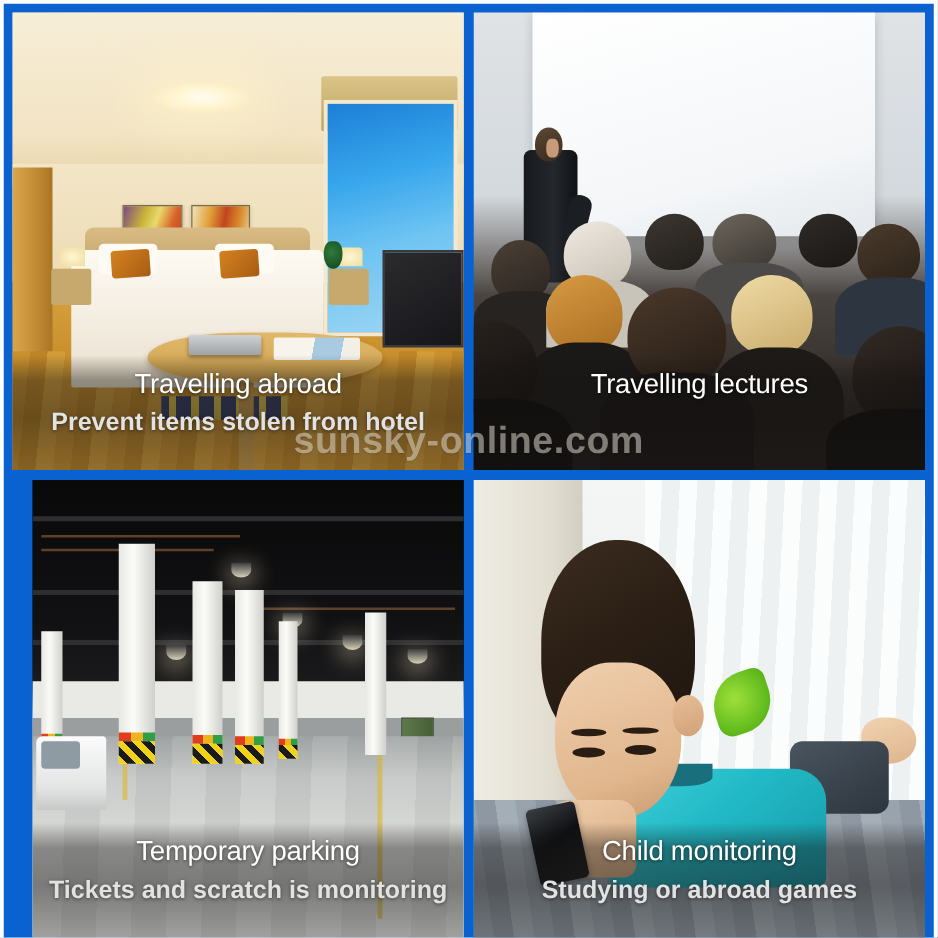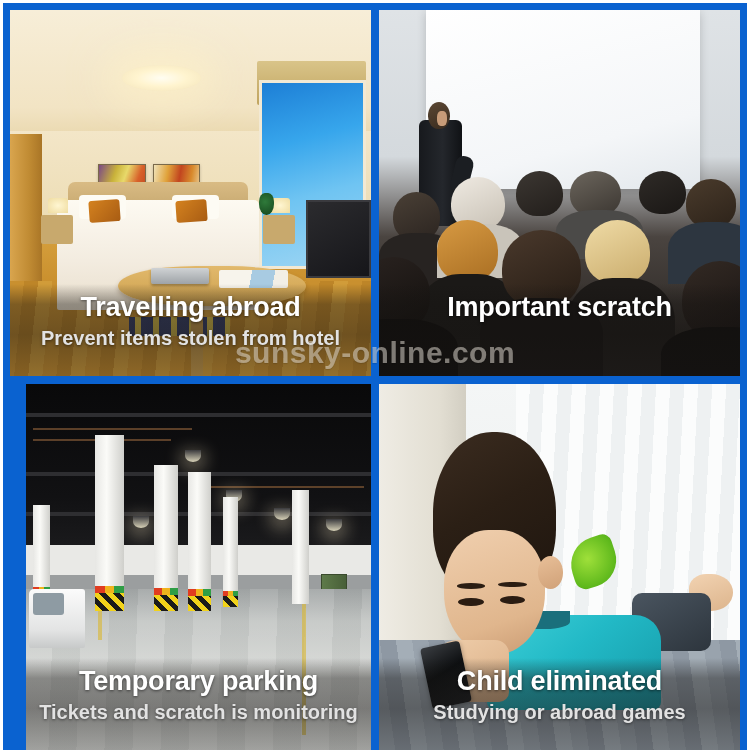--- a/index.html
+++ b/index.html
@@ -13,21 +13,21 @@
         display:grid;grid-template-columns:1fr 1fr;grid-template-rows:1fr 1fr;
         gap:8px;padding:7px 7px 0 7px;}
 
   .cell{position:relative;overflow:hidden;background:#222;}
 
   
   .caption{position:absolute;left:0;right:0;bottom:0;height:92px;
            background:linear-gradient(to bottom,rgba(20,18,16,0) 0%,rgba(22,20,18,.42) 22%,rgba(22,20,18,.50) 55%,rgba(28,26,24,.34) 100%);
            display:flex;flex-direction:column;align-items:center;justify-content:flex-start;
            padding-top:6px;box-sizing:border-box;pointer-events:none;}
-  .cap-title{color:#fff;font-size:27px;font-weight:bold;letter-spacing:-.2px;
+  .cap-title{color:#fff;font-size:22px;font-weight:normal;letter-spacing:-.2px;
              line-height:34px;text-shadow:0 1px 3px rgba(0,0,0,.55);white-space:nowrap;}
   .cap-sub{color:#e2e2e2;font-size:20px;font-weight:700;line-height:28px;
            text-shadow:0 1px 3px rgba(0,0,0,.5);white-space:nowrap;}
 
   
   #watermark{position:absolute;left:0;right:0;top:336px;text-align:center;
              font-size:30px;font-weight:700;letter-spacing:.5px;
              color:rgba(238,232,222,.50);pointer-events:none;z-index:9;
              text-shadow:0 1px 1px rgba(0,0,0,.12);}
 
@@ -228,21 +228,21 @@
         <div class="shoulders" style="left:52%;top:52%;width:30%;height:50%;background:#1d1a18;"></div>
         <div class="head" style="left:34%;top:29%;width:22%;height:38%;background:linear-gradient(155deg,#4a392c,#261c14);"></div>
         <div class="shoulders" style="left:28%;top:62%;width:34%;height:42%;background:#161312;"></div>
         <div class="head" style="left:-6%;top:42%;width:20%;height:36%;background:linear-gradient(155deg,#2a2320,#120f0d);"></div>
         <div class="shoulders" style="left:-12%;top:72%;width:34%;height:34%;background:#0f0d0c;"></div>
         <div class="head" style="left:84%;top:44%;width:21%;height:38%;background:linear-gradient(155deg,#332a24,#161110);"></div>
         <div class="shoulders" style="left:78%;top:76%;width:34%;height:32%;background:#100e0d;"></div>
       </div>
 
       <div class="caption">
-        <div class="cap-title">Important scratch</div>
+        <div class="cap-title">Travelling lectures</div>
       </div>
     </div>
 
     <div class="cell garage">
       <div class="gceiling"></div>
       <div class="beam" style="left:0;top:8%;width:100%;"></div>
       <div class="beam" style="left:0;top:24%;width:100%;"></div>
       <div class="beam" style="left:0;top:35%;width:100%;"></div>
       <div class="pipe" style="left:2%;top:12%;width:46%;"></div>
       <div class="pipe" style="left:2%;top:15%;width:40%;"></div>
@@ -303,21 +303,21 @@
       <div class="boy-face"></div>
       <div class="boy-ear"></div>
       <div class="boy-brow b1"></div>
       <div class="boy-brow b2"></div>
       <div class="boy-eye e1"></div>
       <div class="boy-eye e2"></div>
       <div class="boy-arm"></div>
       <div class="phone"></div>
 
       <div class="caption">
-        <div class="cap-title">Child eliminated</div>
+        <div class="cap-title">Child monitoring</div>
         <div class="cap-sub">Studying or abroad games</div>
       </div>
     </div>
 
   </div>
 
   <div id="watermark">sunsky-online.com</div>
 </div>
 
 </body></html>

